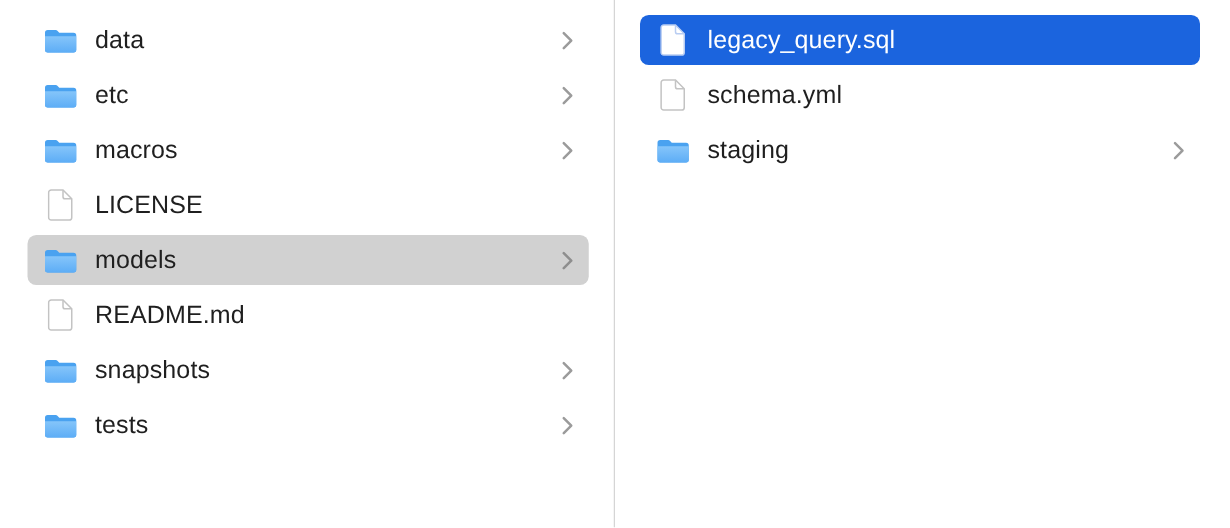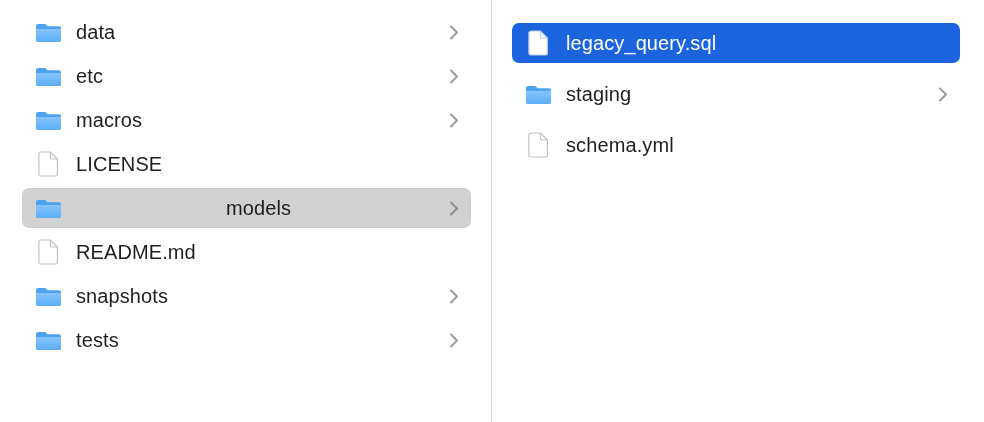--- a/index.html
+++ b/index.html
@@ -15,37 +15,37 @@
   .col-right { flex: 1; border-left: 1px solid var(--divider, #d5d5d5); }
   .row {
     height: 40px;
     display: flex;
     align-items: center;
     border-radius: 7px;
     padding: 0 12px;
     margin: 0 20px 4px 22px;
     cursor: default;
   }
-  .col-right .row { margin: 11px 24px 4px 20px; }
+  .col-right .row { margin: 0 24px 4px 20px; }
   .icon-slot {
     width: 28px;
     display: flex;
     align-items: center;
     justify-content: center;
     flex: 0 0 28px;
   }
   .label {
     margin-left: 14px;
     font-size: 20px;
     letter-spacing: 0.1px;
     white-space: nowrap;
     flex: 1;
   }
   .chev { display: flex; align-items: center; margin-left: auto; padding-left: 8px; }
-  .row.sel-gray { background: var(--selection_gray, #d1d1d1); text-align: center; }
+  .row.sel-gray { background: var(--selection_gray, #d1d1d1); }
   .row.sel-blue { background: var(--selection_blue, #1b64de); }
   .row.sel-blue .label { color: var(--text_selected, #ffffff); font-weight: 400; }
   svg { display: block; }
 </style>
 </head>
 <body>
 
 <svg width="0" height="0" style="position:absolute" aria-hidden="true">
   <defs>
     <linearGradient id="foldgrad" x1="0" y1="0" x2="0" y2="1">
@@ -179,38 +179,38 @@
         <svg width="21" height="26" viewBox="0 0 21 26">
           <path d="M3 1h9.4l7 7v14.9A2.1 2.1 0 0 1 17.3 25H3A2.1 2.1 0 0 1 .9 22.9V3.1A2.1 2.1 0 0 1 3 1z" fill="#ffffff" stroke="#b9cdf2" stroke-width="1.2"></path>
           <path d="M12.4 1.2v5.1a1.7 1.7 0 0 0 1.7 1.7h5.1" fill="none" stroke="#b9cdf2" stroke-width="1.2"></path>
         </svg>
       </span>
       <span class="label">legacy_query.sql</span>
     </div>
 
     <div class="row">
       <span class="icon-slot">
-        <svg width="27" height="21" viewBox="0 0 27 21">
-          <path d="M1 4.2a2.2 2.2 0 0 1 2.2-2.2h6.4a1.8 1.8 0 0 1 1.3.55l1.5 1.6h11.4A2.2 2.2 0 0 1 26 6.35v11.4a2.2 2.2 0 0 1-2.2 2.2H3.2A2.2 2.2 0 0 1 1 17.75z" fill="#4aa2f0"></path>
-          <path d="M1 7h25v10.75a2.2 2.2 0 0 1-2.2 2.2H3.2A2.2 2.2 0 0 1 1 17.75z" fill="url(#foldgrad)"></path>
-        </svg>
-      </span>
-      <span class="label">staging</span>
-      <span class="chev">
-        <svg width="10" height="17" viewBox="0 0 10 17">
-            <path d="M2 2.5l6 6-6 6" stroke="#9b9b9b" stroke-width="2" fill="none" stroke-linecap="round" stroke-linejoin="round"></path>
-          </svg>
-      </span>
-    </div>
-
-    <div class="row">
-      <span class="icon-slot">
         <svg width="21" height="26" viewBox="0 0 21 26">
           <path d="M3 1h9.4l7 7v14.9A2.1 2.1 0 0 1 17.3 25H3A2.1 2.1 0 0 1 .9 22.9V3.1A2.1 2.1 0 0 1 3 1z" fill="#ffffff" stroke="#c3c3c3" stroke-width="1.2"></path>
           <path d="M12.4 1.2v5.1a1.7 1.7 0 0 0 1.7 1.7h5.1" fill="none" stroke="#c3c3c3" stroke-width="1.2"></path>
         </svg>
       </span>
       <span class="label">schema.yml</span>
     </div>
 
+    <div class="row">
+      <span class="icon-slot">
+        <svg width="27" height="21" viewBox="0 0 27 21">
+          <path d="M1 4.2a2.2 2.2 0 0 1 2.2-2.2h6.4a1.8 1.8 0 0 1 1.3.55l1.5 1.6h11.4A2.2 2.2 0 0 1 26 6.35v11.4a2.2 2.2 0 0 1-2.2 2.2H3.2A2.2 2.2 0 0 1 1 17.75z" fill="#4aa2f0"></path>
+          <path d="M1 7h25v10.75a2.2 2.2 0 0 1-2.2 2.2H3.2A2.2 2.2 0 0 1 1 17.75z" fill="url(#foldgrad)"></path>
+        </svg>
+      </span>
+      <span class="label">staging</span>
+      <span class="chev">
+        <svg width="10" height="17" viewBox="0 0 10 17">
+            <path d="M2 2.5l6 6-6 6" stroke="#9b9b9b" stroke-width="2" fill="none" stroke-linecap="round" stroke-linejoin="round"></path>
+          </svg>
+      </span>
+    </div>
+
   </div>
 
 </div>
 
 </body></html>

